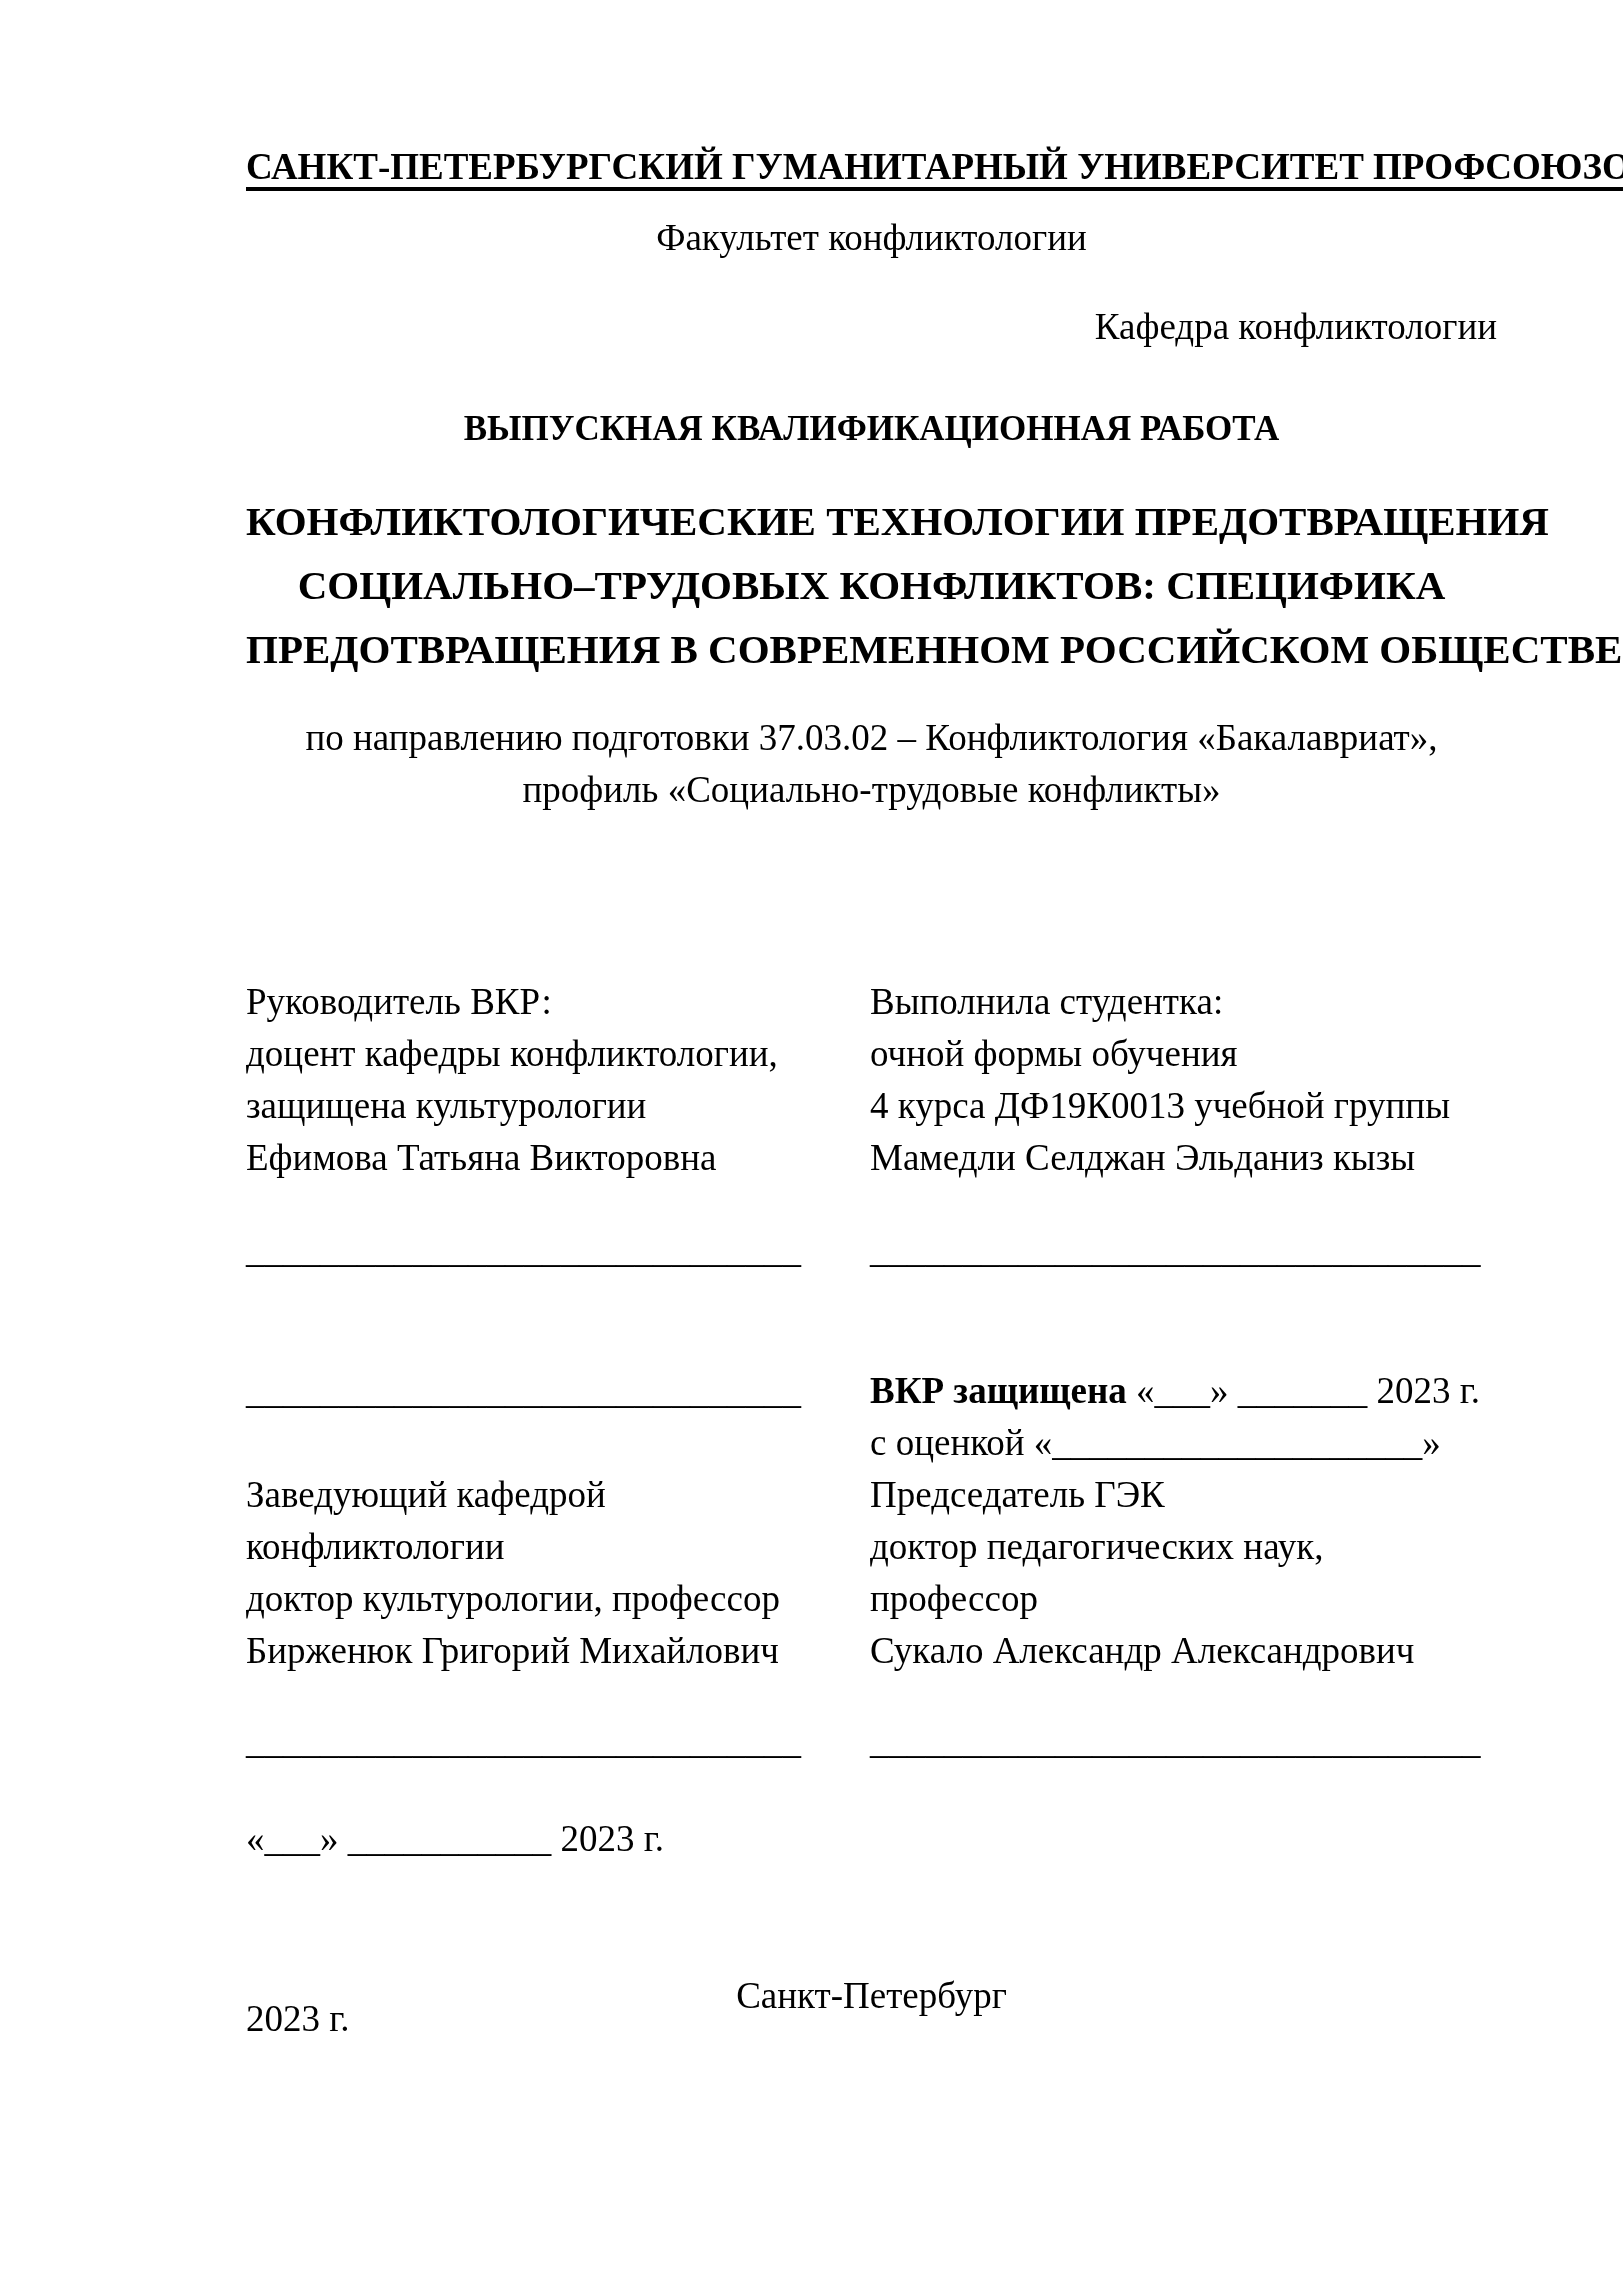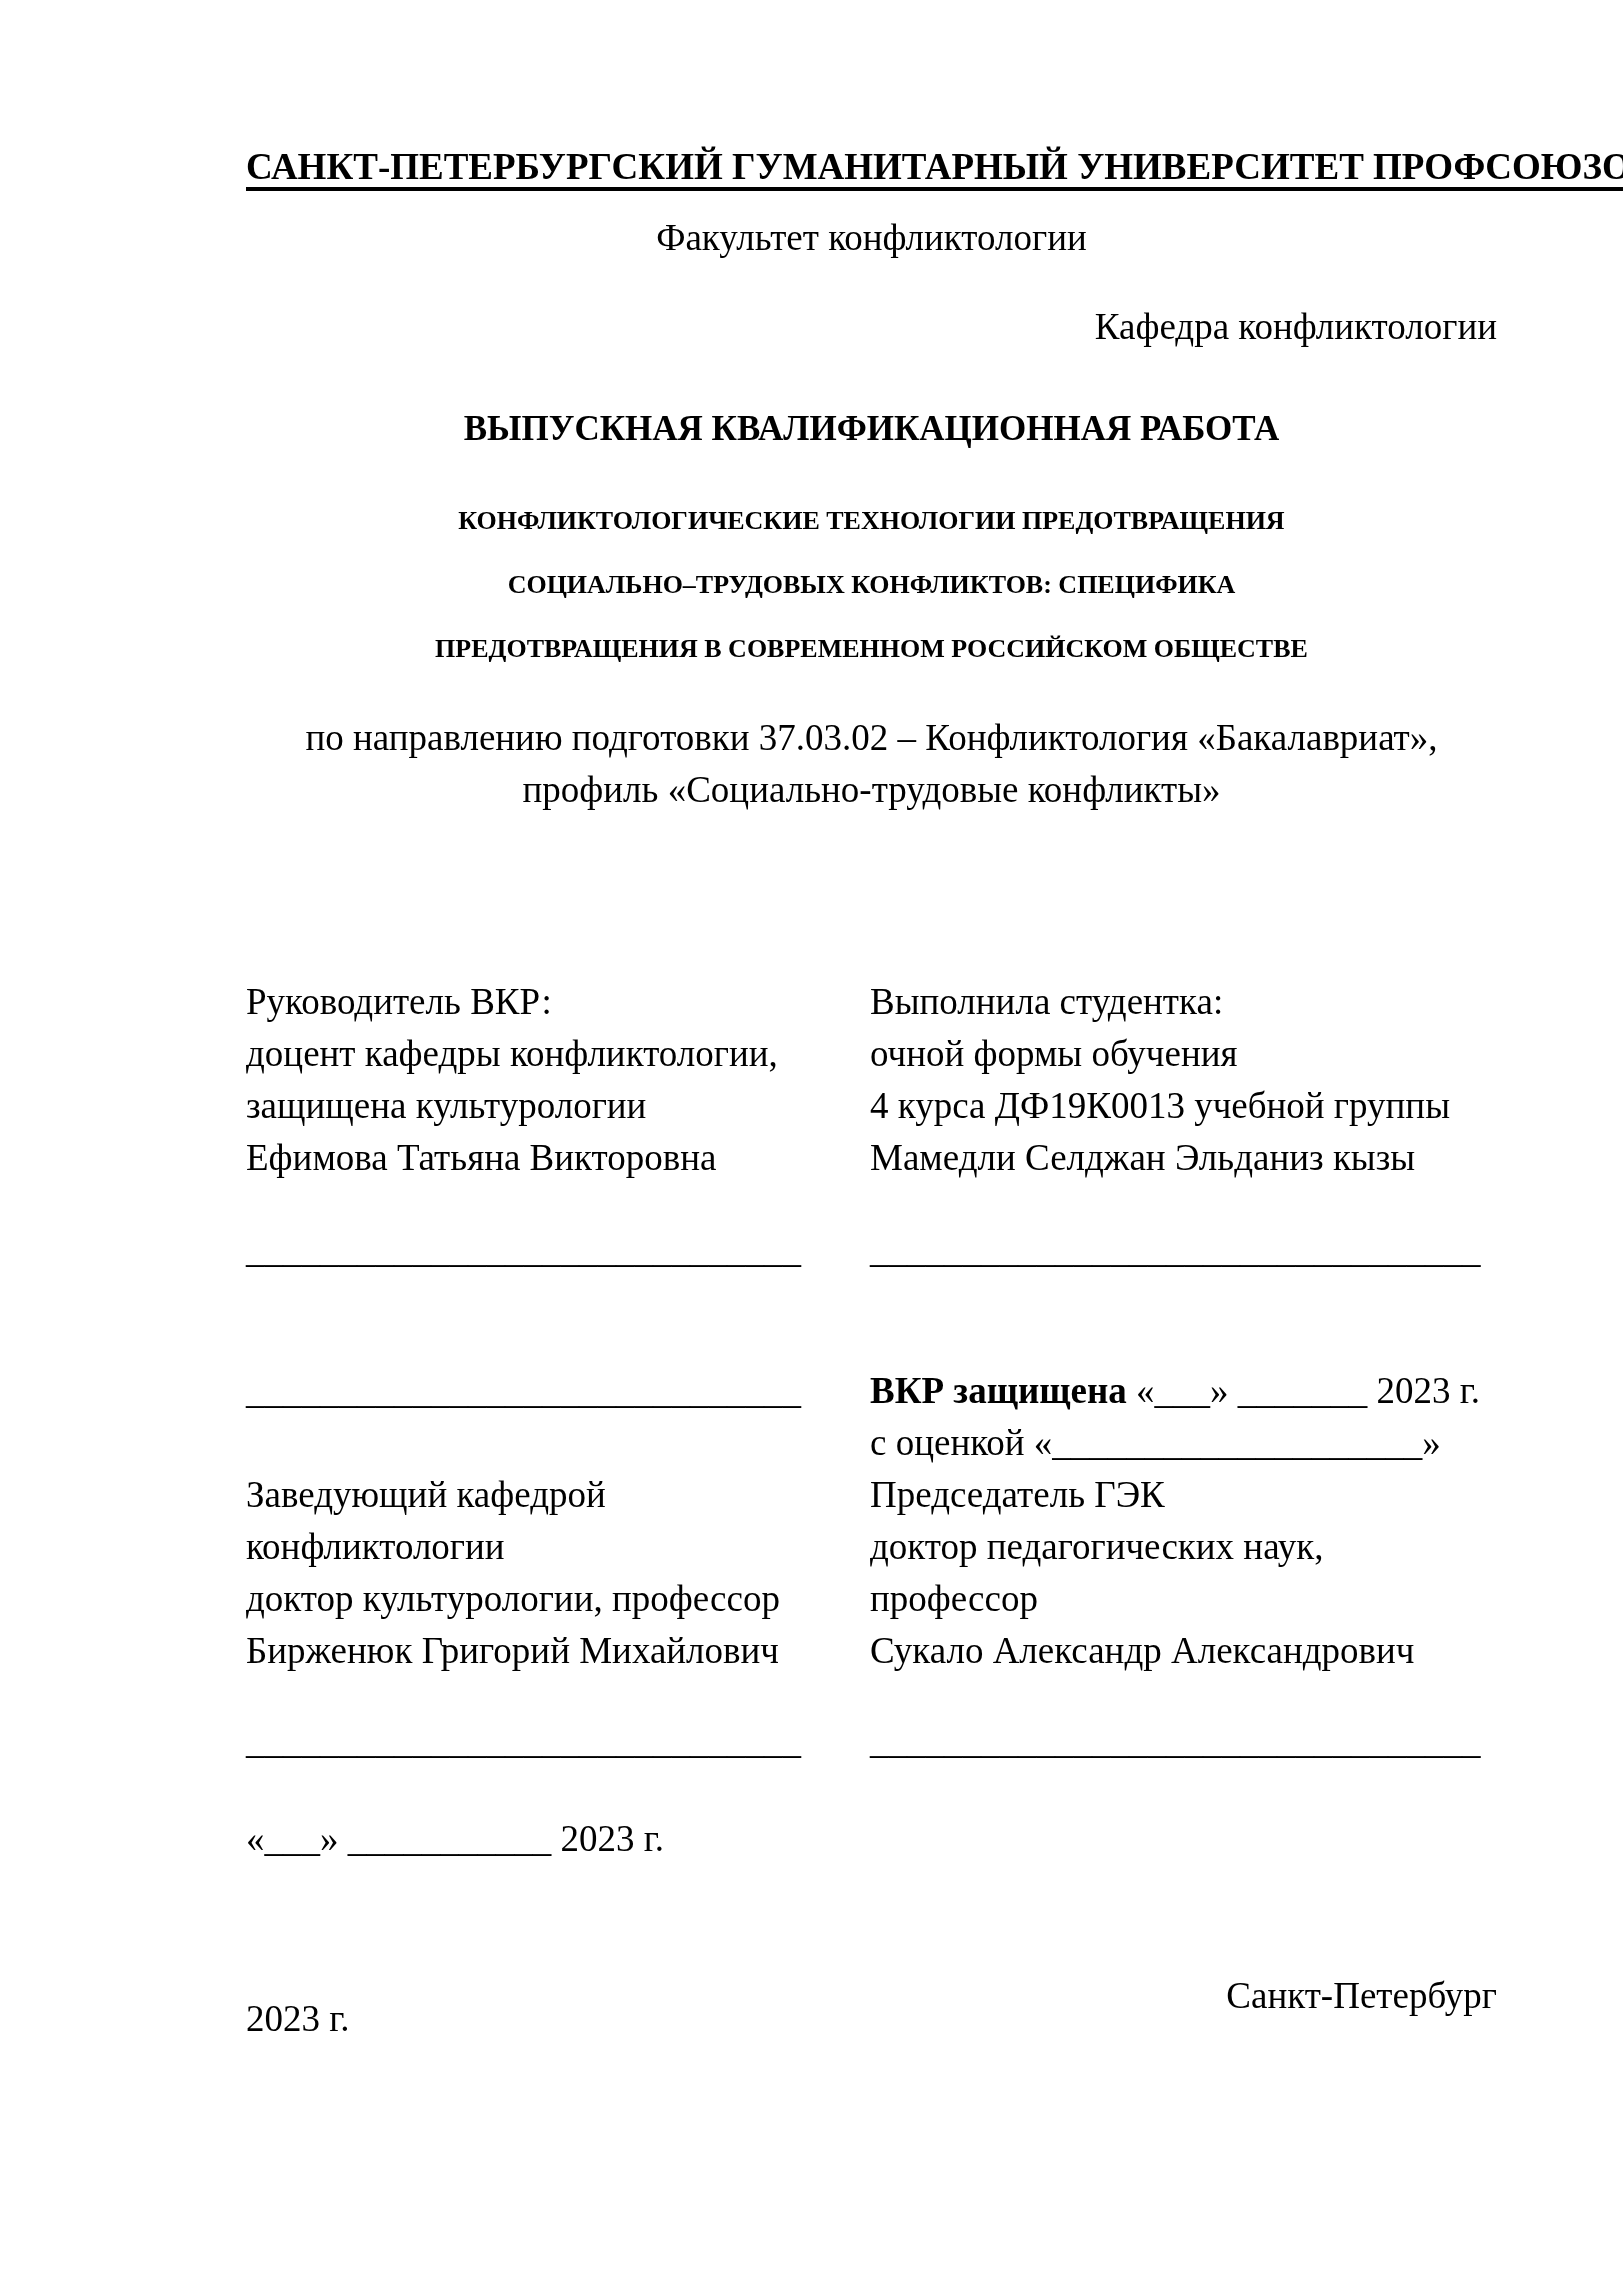--- a/index.html
+++ b/index.html
@@ -41,38 +41,38 @@
 
   .work-type {
     top: 397px;
     font-size: 35px;
     line-height: 64px;
     font-weight: bold;
     text-align: center;
   }
   .thesis-title {
     top: 489px;
-    font-size: 26px;
+    font-size: 41px;
     line-height: 64px;
     font-weight: bold;
     text-align: center;
   }
   .program { top: 712px; text-align: center; }
 
   .cols {
     display: grid;
     grid-template-columns: 624px 1fr;
   }
   .people   { top: 976px; }
   .sig-row-1 { top: 1224px; }
   .approval { top: 1365px; }
   .sig-row-2 { top: 1715px; }
   .date-line { top: 1813px; }
 
-  .city { top: 1970px; text-align: right; }
+  .city { top: 1970px; text-align: center; }
   .year { top: 1993px; text-align: left; }
 
   .line { min-height: 52px; }
 </style>
 </head>
 <body>
 
 <div class="page">
 
   <div class="abs university">САНКТ-ПЕТЕРБУРГСКИЙ ГУМАНИТАРНЫЙ УНИВЕРСИТЕТ ПРОФСОЮЗОВ</div>

